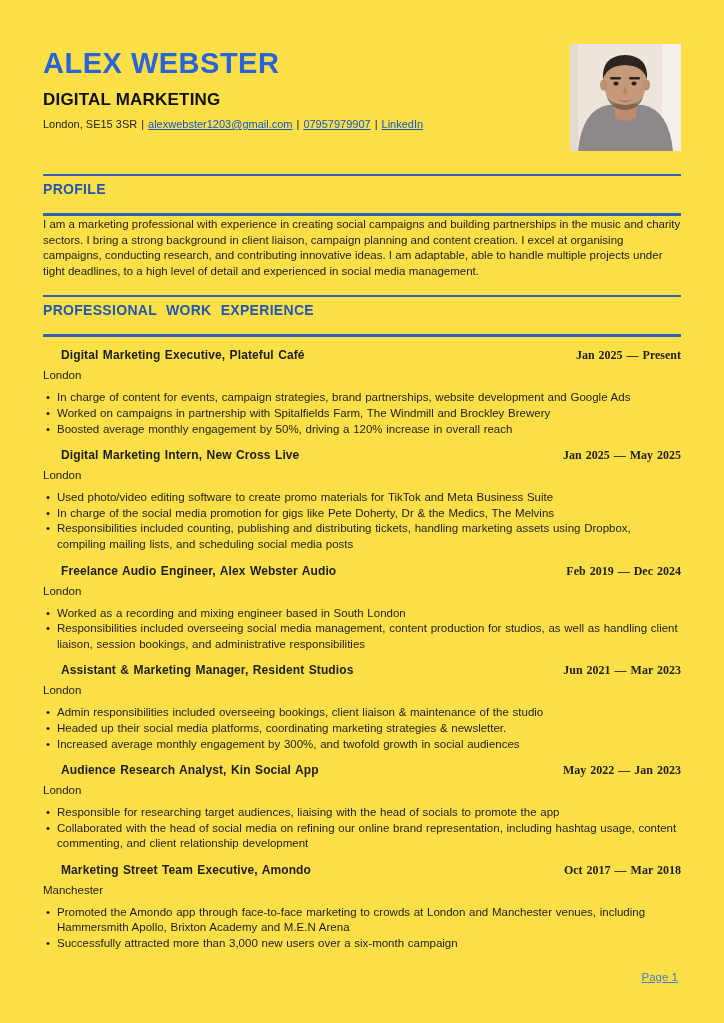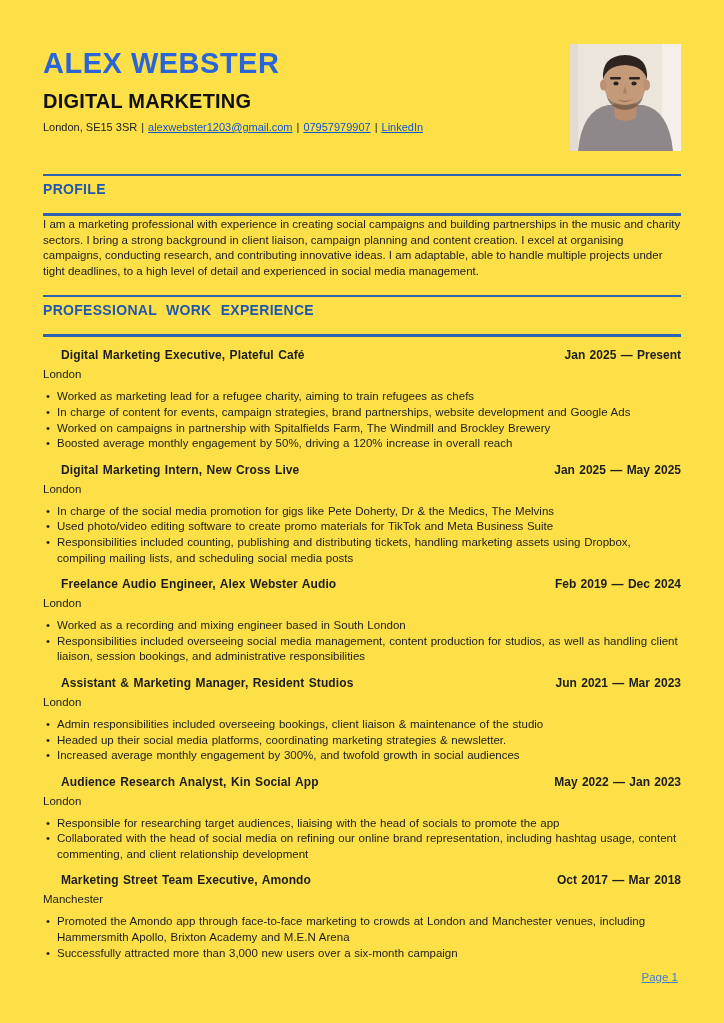--- a/index.html
+++ b/index.html
@@ -21,21 +21,21 @@
     overflow:hidden;
   }
   
   .header{position:relative;min-height:110px;}
   .name{
     color:var(--name-blue);
     font-size:29px;font-weight:bold;letter-spacing:0.5px;
     line-height:1.1;margin-top:2px;
   }
   .role{
-    font-size:20px;font-weight:bold;color:#111;
+    font-size:17px;font-weight:bold;color:#111;
     margin-top:10px;letter-spacing:0.2px;
   }
   .contact{
     font-size:11px;margin-top:8px;color:#222;
   }
   .contact a{color:var(--link-blue);text-decoration:underline;cursor:pointer;}
   .contact .sep{color:#222;padding:0 4px;}
   .photo{
     position:absolute;top:-4px;right:0;
     width:111px;height:107px;display:block;
@@ -57,21 +57,21 @@
     margin-top:1px;margin-bottom:2px;
   }
   
   .jobs{margin-top:2px;}
   .job{margin-top:11px;}
   .job-header{
     display:flex;justify-content:space-between;align-items:baseline;
     font-size:12px;font-weight:bold;
   }
   .job-title{letter-spacing:0.1px;word-spacing:1px;margin-left:18px;}
-  .job-dates{white-space:nowrap;word-spacing:1px;}
+  .job-dates{white-space:nowrap;word-spacing:1px;font-family:Liberation Serif, serif;}
   .job-location{font-size:11.5px;margin-top:6px;}
   .bullets{
     list-style:none;margin-top:9px;
   }
   .bullets li{
     font-size:11.5px;line-height:15.6px;
     position:relative;
     padding-left:14px;
     word-spacing:0.5px;
   }
@@ -138,36 +138,35 @@
       <h2>PROFESSIONAL WORK EXPERIENCE</h2>
     </div>
     <div class="jobs">
   <div class="job">
     <div class="job-header">
       <span class="job-title">Digital Marketing Executive, Plateful Café</span>
       <span class="job-dates">Jan 2025 — Present</span>
     </div>
     <div class="job-location">London</div>
     <ul class="bullets">
-            <li>Worked as marketing lead for a refugee charity, aiming to train refugees as chefs</li>
             <li>In charge of content for events, campaign strategies, brand partnerships, website development and Google Ads</li>
             <li>Worked on campaigns in partnership with Spitalfields Farm, The Windmill and Brockley Brewery</li>
             <li>Boosted average monthly engagement by 50%, driving a 120% increase in overall reach</li>
           </ul>
   </div>
 
   <div class="job">
     <div class="job-header">
       <span class="job-title">Digital Marketing Intern, New Cross Live</span>
       <span class="job-dates">Jan 2025 — May 2025</span>
     </div>
     <div class="job-location">London</div>
     <ul class="bullets">
+            <li>Used photo/video editing software to create promo materials for TikTok and Meta Business Suite</li>
             <li>In charge of the social media promotion for gigs like Pete Doherty, Dr &amp; the Medics, The Melvins</li>
-            <li>Used photo/video editing software to create promo materials for TikTok and Meta Business Suite</li>
             <li>Responsibilities included counting, publishing and distributing tickets, handling marketing assets using Dropbox, compiling mailing lists, and scheduling social media posts</li>
           </ul>
   </div>
 
   <div class="job">
     <div class="job-header">
       <span class="job-title">Freelance Audio Engineer, Alex Webster Audio</span>
       <span class="job-dates">Feb 2019 — Dec 2024</span>
     </div>
     <div class="job-location">London</div>

